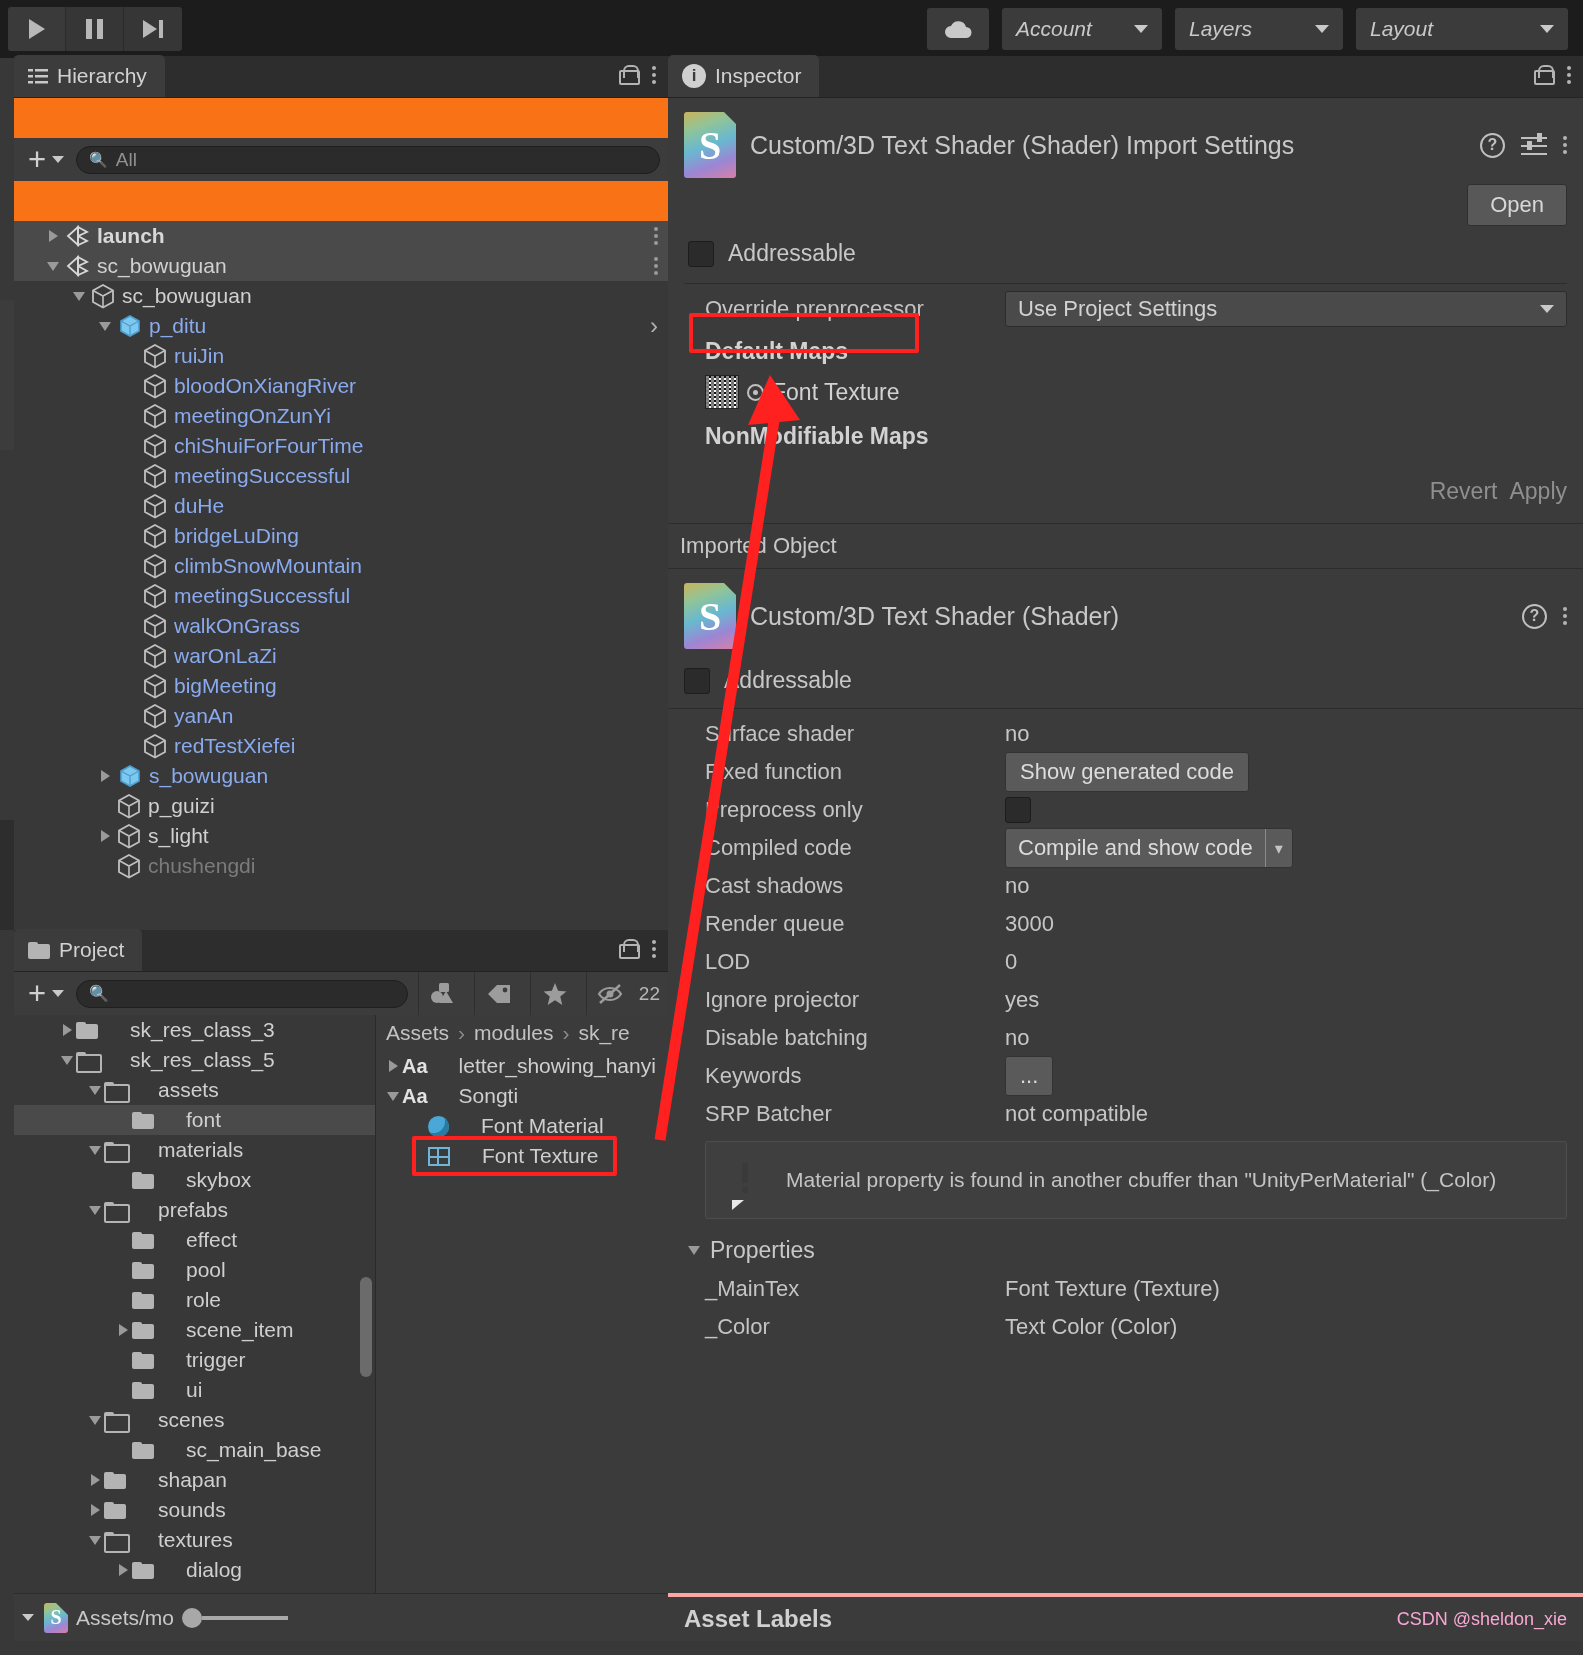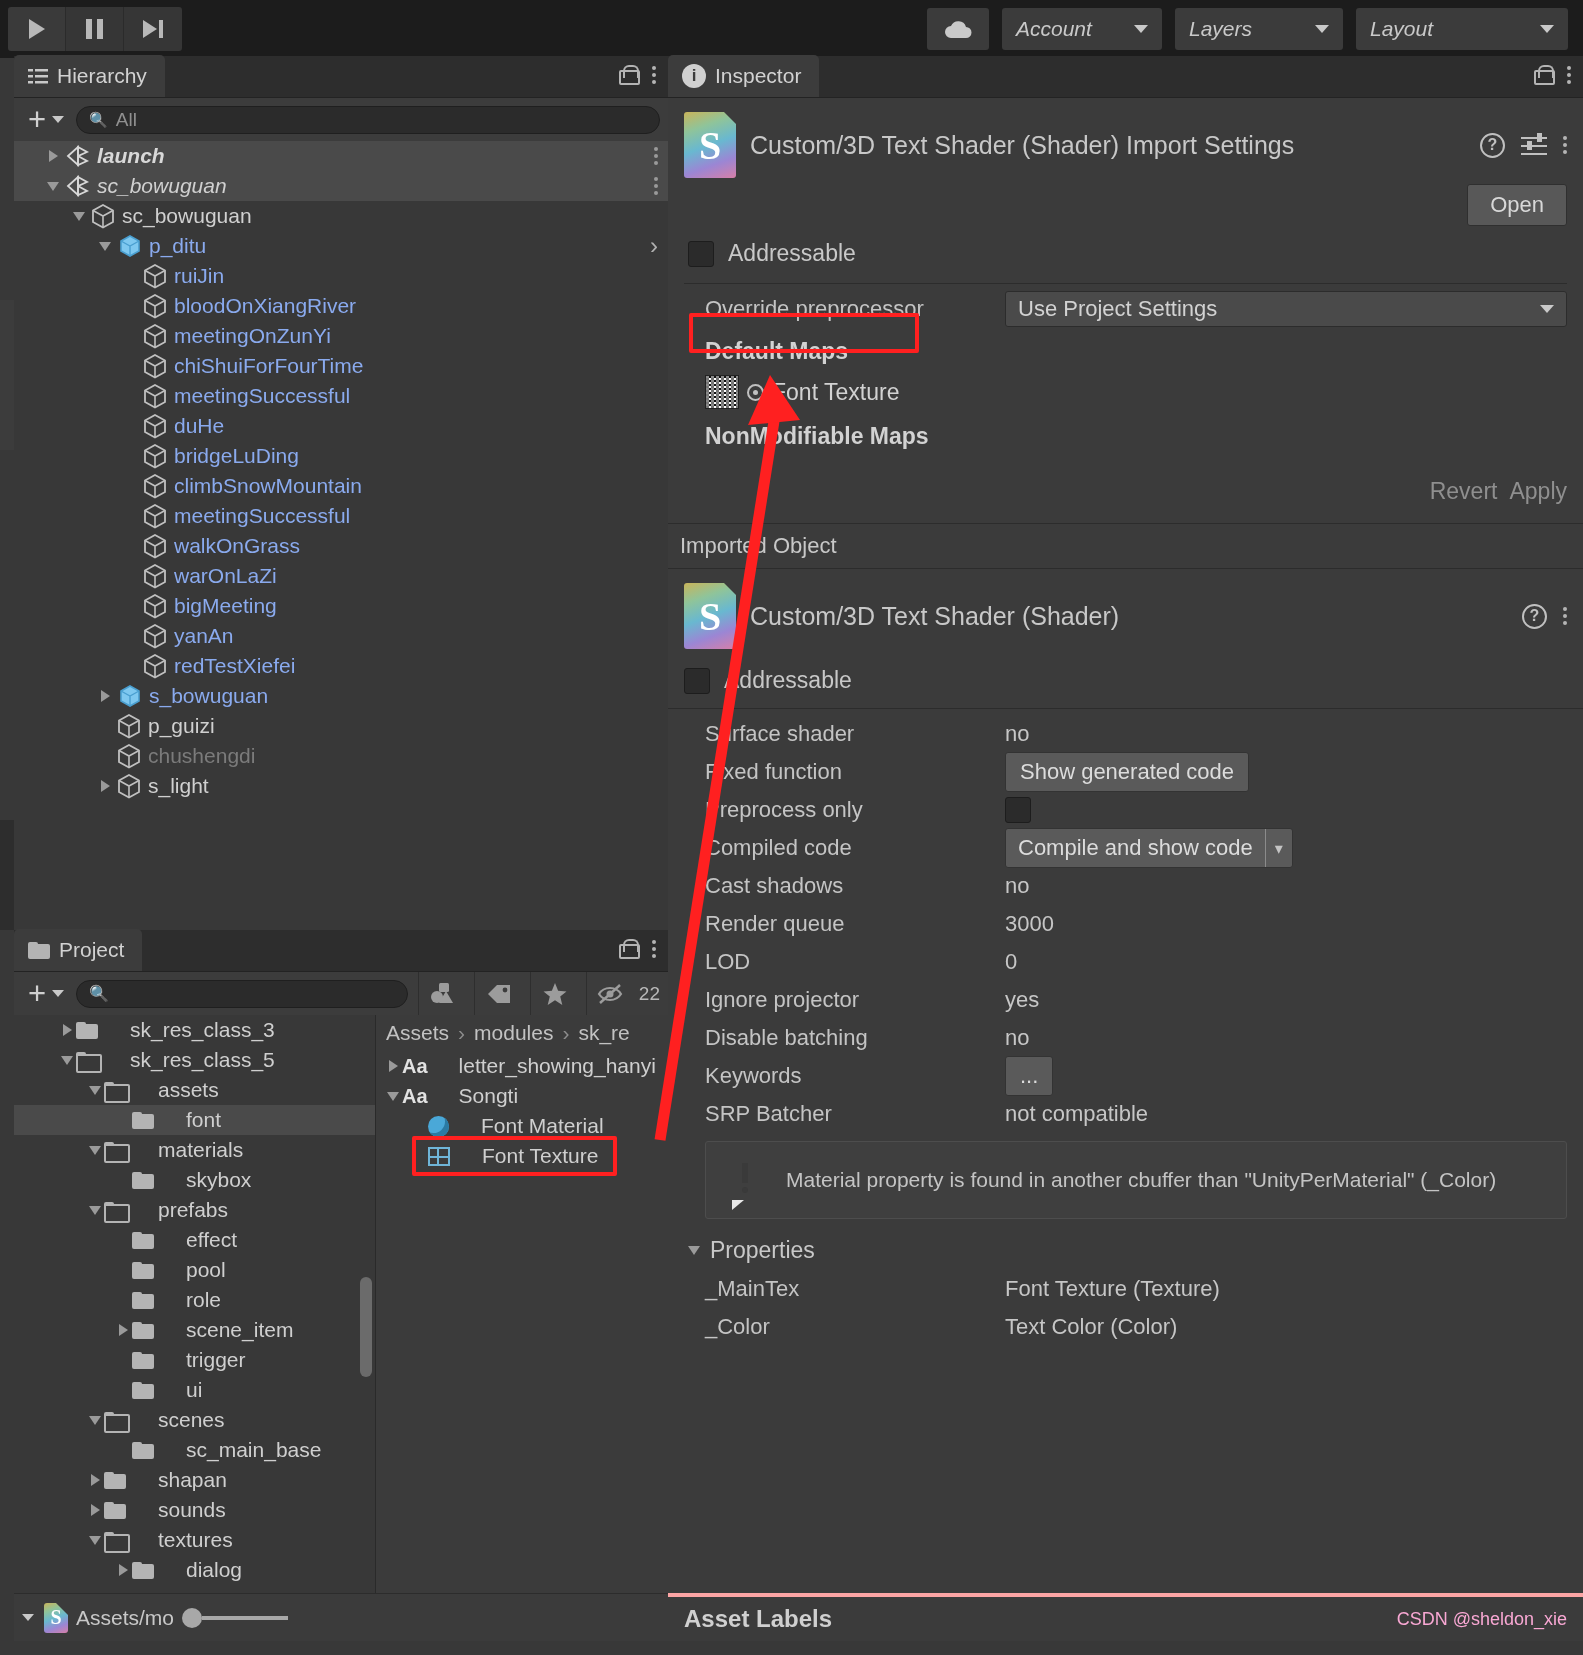--- a/index.html
+++ b/index.html
@@ -60,38 +60,38 @@
   .tabbar-right { position:absolute; right:12px; top:9px; display:flex; align-items:center; gap:16px;}
   .lock-ic { width:17px;height:20px; position:relative; cursor:pointer;}
   .lock-ic::before {content:"";position:absolute;left:0;bottom:0;width:17px;height:11px;border:2px solid #b4b4b4;border-radius:2px;}
   .lock-ic::after {content:"";position:absolute;left:4px;top:0;width:12px;height:11px;border:2px solid #b4b4b4;border-bottom:none;border-radius:6px 6px 0 0;}
   .kebab { display:flex;flex-direction:column;gap:3px;cursor:pointer;}
   .kebab i { width:4px;height:4px;background:#b4b4b4;border-radius:50%;display:block;}
 
   
   .hierarchy {
     position:absolute; left:14px; top:56px; width:654px; height:872px;
-    background:#f97316; display:flex; flex-direction:column;
+    background:#f97316; display:flex; flex-direction:column;gap:40px;
   }
   .h-toolbar { height:43px; background:#3c3c3c; display:flex; align-items:center; padding:0 8px; gap:6px;}
   .plus-btn { display:flex; align-items:center; gap:6px; cursor:pointer; padding:0 6px;}
   .plus-sign { font-size:31px; color:#d0d0d0; line-height:1; font-weight:300;}
   .mini-caret { width:0;height:0;border-left:6px solid transparent;border-right:6px solid transparent;border-top:7px solid #c9c9c9;}
   .search-field {
     flex:1; height:28px; background:#2b2b2b; border:1px solid #1f1f1f; border-radius:14px;
     display:flex; align-items:center; padding:0 12px; gap:8px; cursor:text;
   }
   .search-field .q { font-size:15px; color:#9a9a9a;}
   .search-field .ph { font-size:19px; color:#909090;}
   .h-tree { flex:1; overflow:hidden; background:#383838; }
   .h-row {
     height:30px; display:flex; align-items:center; position:relative; cursor:pointer;
     padding-right:10px;
   }
-  .h-row.sel { background:#4a4a4a;font-style:italic; }
+  .h-row.sel { background:#4a4a4a; }
   .h-row .lbl { font-size:21px; white-space:nowrap; }
   .h-row .lbl.white { color:#d8d8d8; font-weight:bold; }
   .h-row .lbl.plain { color:#d0d0d0; }
   .h-row .lbl.blue { color:#8aaaee; }
   .h-row .lbl.dim { color:#7b7b7b; }
   .h-row .row-kebab { position:absolute; right:10px; display:flex;flex-direction:column;gap:3px;}
   .h-row .row-kebab i {width:4px;height:4px;background:#9a9a9a;border-radius:50%;display:block;}
   .arr { width:18px; display:flex; align-items:center; justify-content:center; flex:0 0 18px;}
   .arr.right { }
   .arr.right::after {content:"";width:0;height:0;border-left:9px solid #9a9a9a;border-top:6px solid transparent;border-bottom:6px solid transparent;display:block;}
@@ -519,39 +519,39 @@
           <span class="ico">
             <svg width="24" height="25" viewBox="0 0 24 25">
               <path d="M12 1 L22 6.5 L22 18 L12 23.5 L2 18 L2 6.5 Z" fill="none" stroke="#c0c0c0" stroke-width="1.8"></path>
               <path d="M2 6.5 L12 12 L22 6.5 M12 12 L12 23.5" fill="none" stroke="#c0c0c0" stroke-width="1.6"></path>
             </svg>
           </span>
           <span class="lbl plain">p_guizi</span>
         </div>
         <div class="h-row">
           <span style="width:82px;flex:0 0 82px"></span>
+          <span class="arr right"></span>
+          <span class="ico">
+            <svg width="24" height="25" viewBox="0 0 24 25">
+              <path d="M12 1 L22 6.5 L22 18 L12 23.5 L2 18 L2 6.5 Z" fill="none" stroke="#c0c0c0" stroke-width="1.8"></path>
+              <path d="M2 6.5 L12 12 L22 6.5 M12 12 L12 23.5" fill="none" stroke="#c0c0c0" stroke-width="1.6"></path>
+            </svg>
+          </span>
+          <span class="lbl plain">s_light</span>
+        </div>
+        <div class="h-row">
+          <span style="width:82px;flex:0 0 82px"></span>
           <span class="arr blank"></span>
           <span class="ico">
             <svg width="24" height="25" viewBox="0 0 24 25">
               <path d="M12 1 L22 6.5 L22 18 L12 23.5 L2 18 L2 6.5 Z" fill="none" stroke="#c0c0c0" stroke-width="1.8"></path>
               <path d="M2 6.5 L12 12 L22 6.5 M12 12 L12 23.5" fill="none" stroke="#c0c0c0" stroke-width="1.6"></path>
             </svg>
           </span>
           <span class="lbl dim">chushengdi</span>
-        </div>
-        <div class="h-row">
-          <span style="width:82px;flex:0 0 82px"></span>
-          <span class="arr right"></span>
-          <span class="ico">
-            <svg width="24" height="25" viewBox="0 0 24 25">
-              <path d="M12 1 L22 6.5 L22 18 L12 23.5 L2 18 L2 6.5 Z" fill="none" stroke="#c0c0c0" stroke-width="1.8"></path>
-              <path d="M2 6.5 L12 12 L22 6.5 M12 12 L12 23.5" fill="none" stroke="#c0c0c0" stroke-width="1.6"></path>
-            </svg>
-          </span>
-          <span class="lbl plain">s_light</span>
         </div>
       </div>
   </div>
 
   <div class="project">
     <div class="panel-tabbar">
       <div class="tab">
         <span class="folder" style="margin-right:0"></span>
         <span>Project</span>
       </div>

